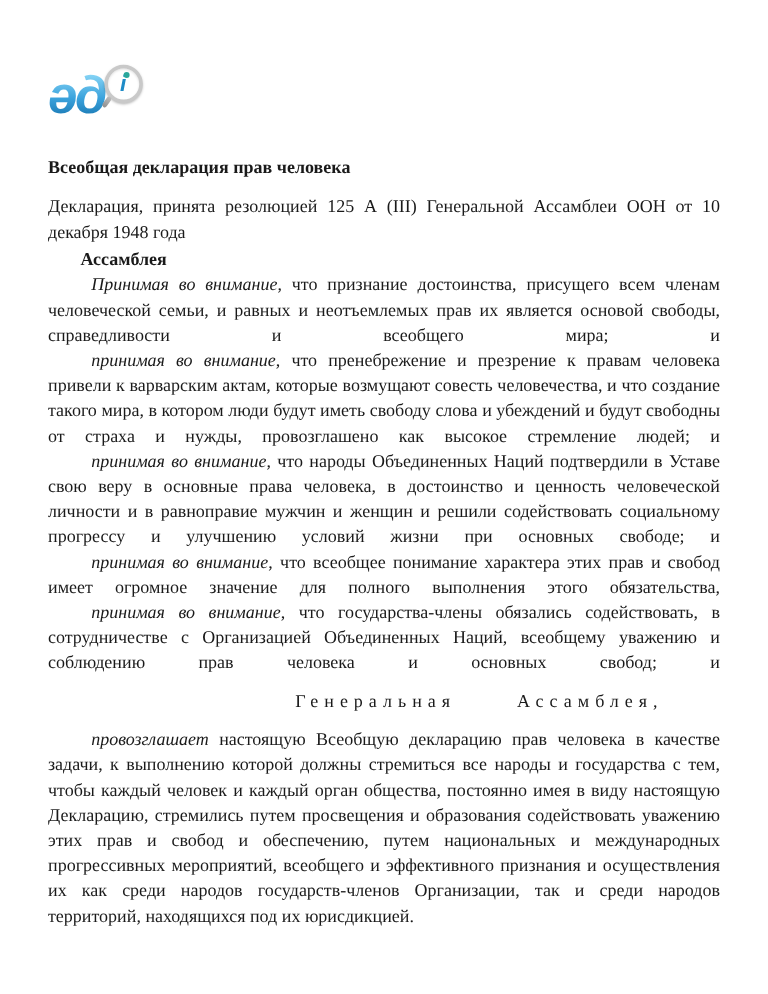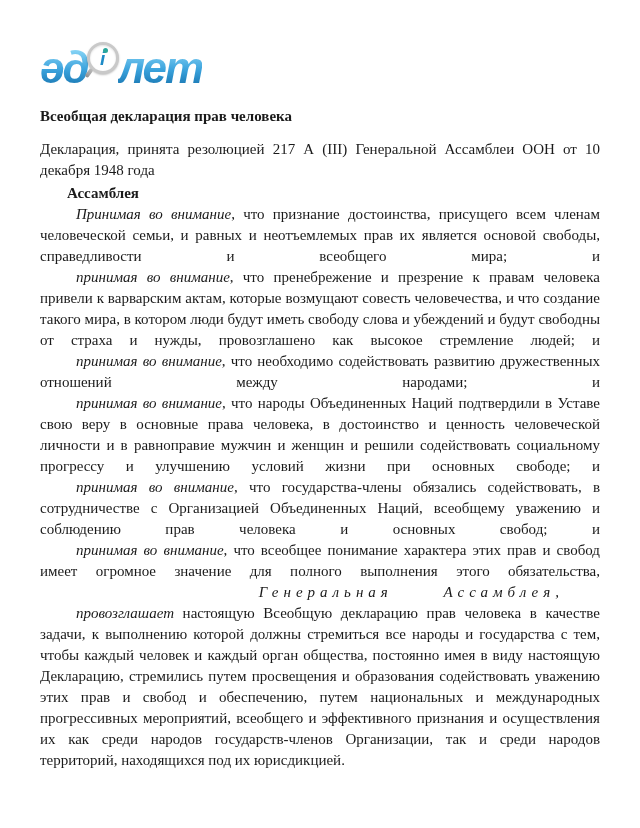--- a/index.html
+++ b/index.html
@@ -7,21 +7,21 @@
     padding: 0;
     width: 640px;
     height: 828px;
     background: #ffffff;
     overflow: hidden;
   }
   .page {
     width: 640px;
     height: 828px;
     box-sizing: border-box;
-    padding: 42px 40px 0 40px;
+    padding: 54px 40px 0 40px;
     font-family: "Liberation Serif", serif;
     color: #1a1a1a;
     background: #ffffff;
   }
 
   
   .logo-bar { height: 52px; position: relative; }
   .logo {
     display: inline-flex;
     align-items: flex-end;
@@ -84,21 +84,21 @@
     transform: rotate(35deg);
   }
 
   
   .doc {
     font-size: 15px;
     line-height: 21px;
   }
   .doc-title {
     font-weight: bold;
-    margin: 12px 0 12px 0;
+    margin: 24px 0 12px 0;
     font-size: 15px;
   }
   .doc-subtitle {
     text-align: justify;
     margin: 0 0 2px 0;
   }
   .section-heading {
     font-weight: bold;
     margin: 0 0 0 27px;
   }
@@ -110,64 +110,61 @@
   }
   .para .lead { }
   .para-last {
     margin: 0;
     text-indent: 36px;
     text-align: justify;
     text-align-last: left;
   }
   .para-last .lead { font-style: italic; }
   .assembly-line {
-    font-style: italic;
     text-align: right;
     padding-right: 36px;
     letter-spacing: 5px;
     word-spacing: 42px;
-    margin: 0;
+    margin: 11px;
   }
 </style>
 </head>
 <body>
 
 <div class="page">
 
   <div class="logo-bar">
     <a class="logo">
       <span class="logo-word">әд</span>
       <span class="magnifier">
         <span class="mag-letter">і</span>
         <span class="mag-dot"></span>
         <span class="mag-handle"></span>
       </span>
-      <span class="logo-word">лет</span>
     </a>
   </div>
 
   <div class="doc">
 
     <p class="doc-title">Всеобщая декларация прав человека</p>
 
-    <p class="doc-subtitle">Декларация, принята резолюцией 217 А (III) Генеральной Ассамблеи ООН от 10 декабря 1948 года</p>
+    <p class="doc-subtitle">Декларация, принята резолюцией 125 А (III) Генеральной Ассамблеи ООН от 10 декабря 1948 года</p>
 
     <p class="section-heading">Ассамблея</p>
 
     <p class="para"><i class="lead">Принимая во внимание</i><span>, что признание достоинства, присущего всем членам человеческой семьи, и равных и неотъемлемых прав их является основой свободы, справедливости и всеобщего мира; и</span></p>
 
     <p class="para"><i class="lead">принимая во внимание</i><span>, что пренебрежение и презрение к правам человека привели к варварским актам, которые возмущают совесть человечества, и что создание такого мира, в котором люди будут иметь свободу слова и убеждений и будут свободны от страха и нужды, провозглашено как высокое стремление людей; и</span></p>
 
 
-    <p class="para"><i class="lead">принимая во внимание</i><span>, что необходимо содействовать развитию дружественных отношений между народами; и</span></p>
 
     <p class="para"><i class="lead">принимая во внимание</i><span>, что народы Объединенных Наций подтвердили в Уставе свою веру в основные права человека, в достоинство и ценность человеческой личности и в равноправие мужчин и женщин и решили содействовать социальному прогрессу и улучшению условий жизни при основных свободе; и</span></p>
 
+    <p class="para"><i class="lead">принимая во внимание</i><span>, что всеобщее понимание характера этих прав и свобод имеет огромное значение для полного выполнения этого обязательства,</span></p>
+
     <p class="para"><i class="lead">принимая во внимание</i><span>, что государства-члены обязались содействовать, в сотрудничестве с Организацией Объединенных Наций, всеобщему уважению и соблюдению прав человека и основных свобод; и</span></p>
-
-    <p class="para"><i class="lead">принимая во внимание</i><span>, что всеобщее понимание характера этих прав и свобод имеет огромное значение для полного выполнения этого обязательства,</span></p>
 
     <p class="assembly-line">Генеральная Ассамблея,</p>
 
     <p class="para-last"><i class="lead">провозглашает</i><span> настоящую Всеобщую декларацию прав человека в качестве задачи, к выполнению которой должны стремиться все народы и государства с тем, чтобы каждый человек и каждый орган общества, постоянно имея в виду настоящую Декларацию, стремились путем просвещения и образования содействовать уважению этих прав и свобод и обеспечению, путем национальных и международных прогрессивных мероприятий, всеобщего и эффективного признания и осуществления их как среди народов государств-членов Организации, так и среди народов территорий, находящихся под их юрисдикцией.</span></p>
 
   </div>
 </div>
 
 </body></html>

